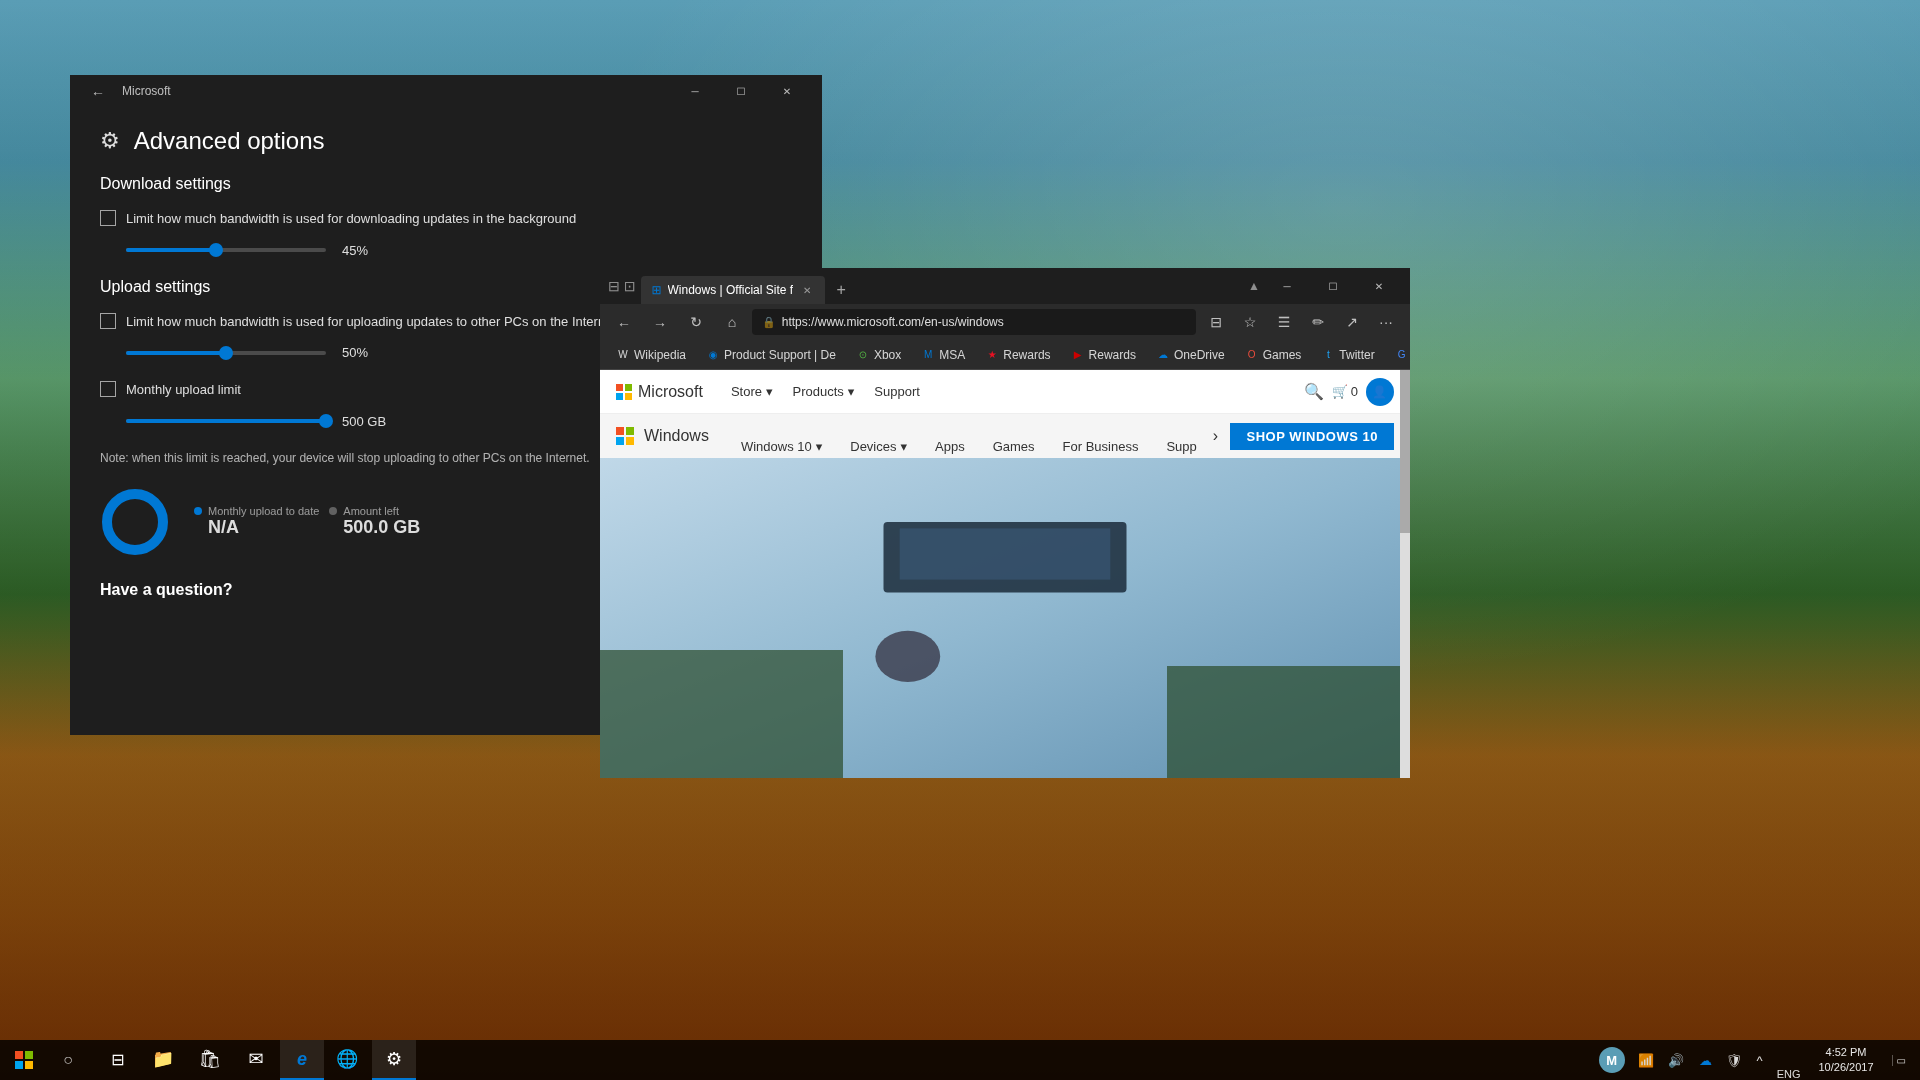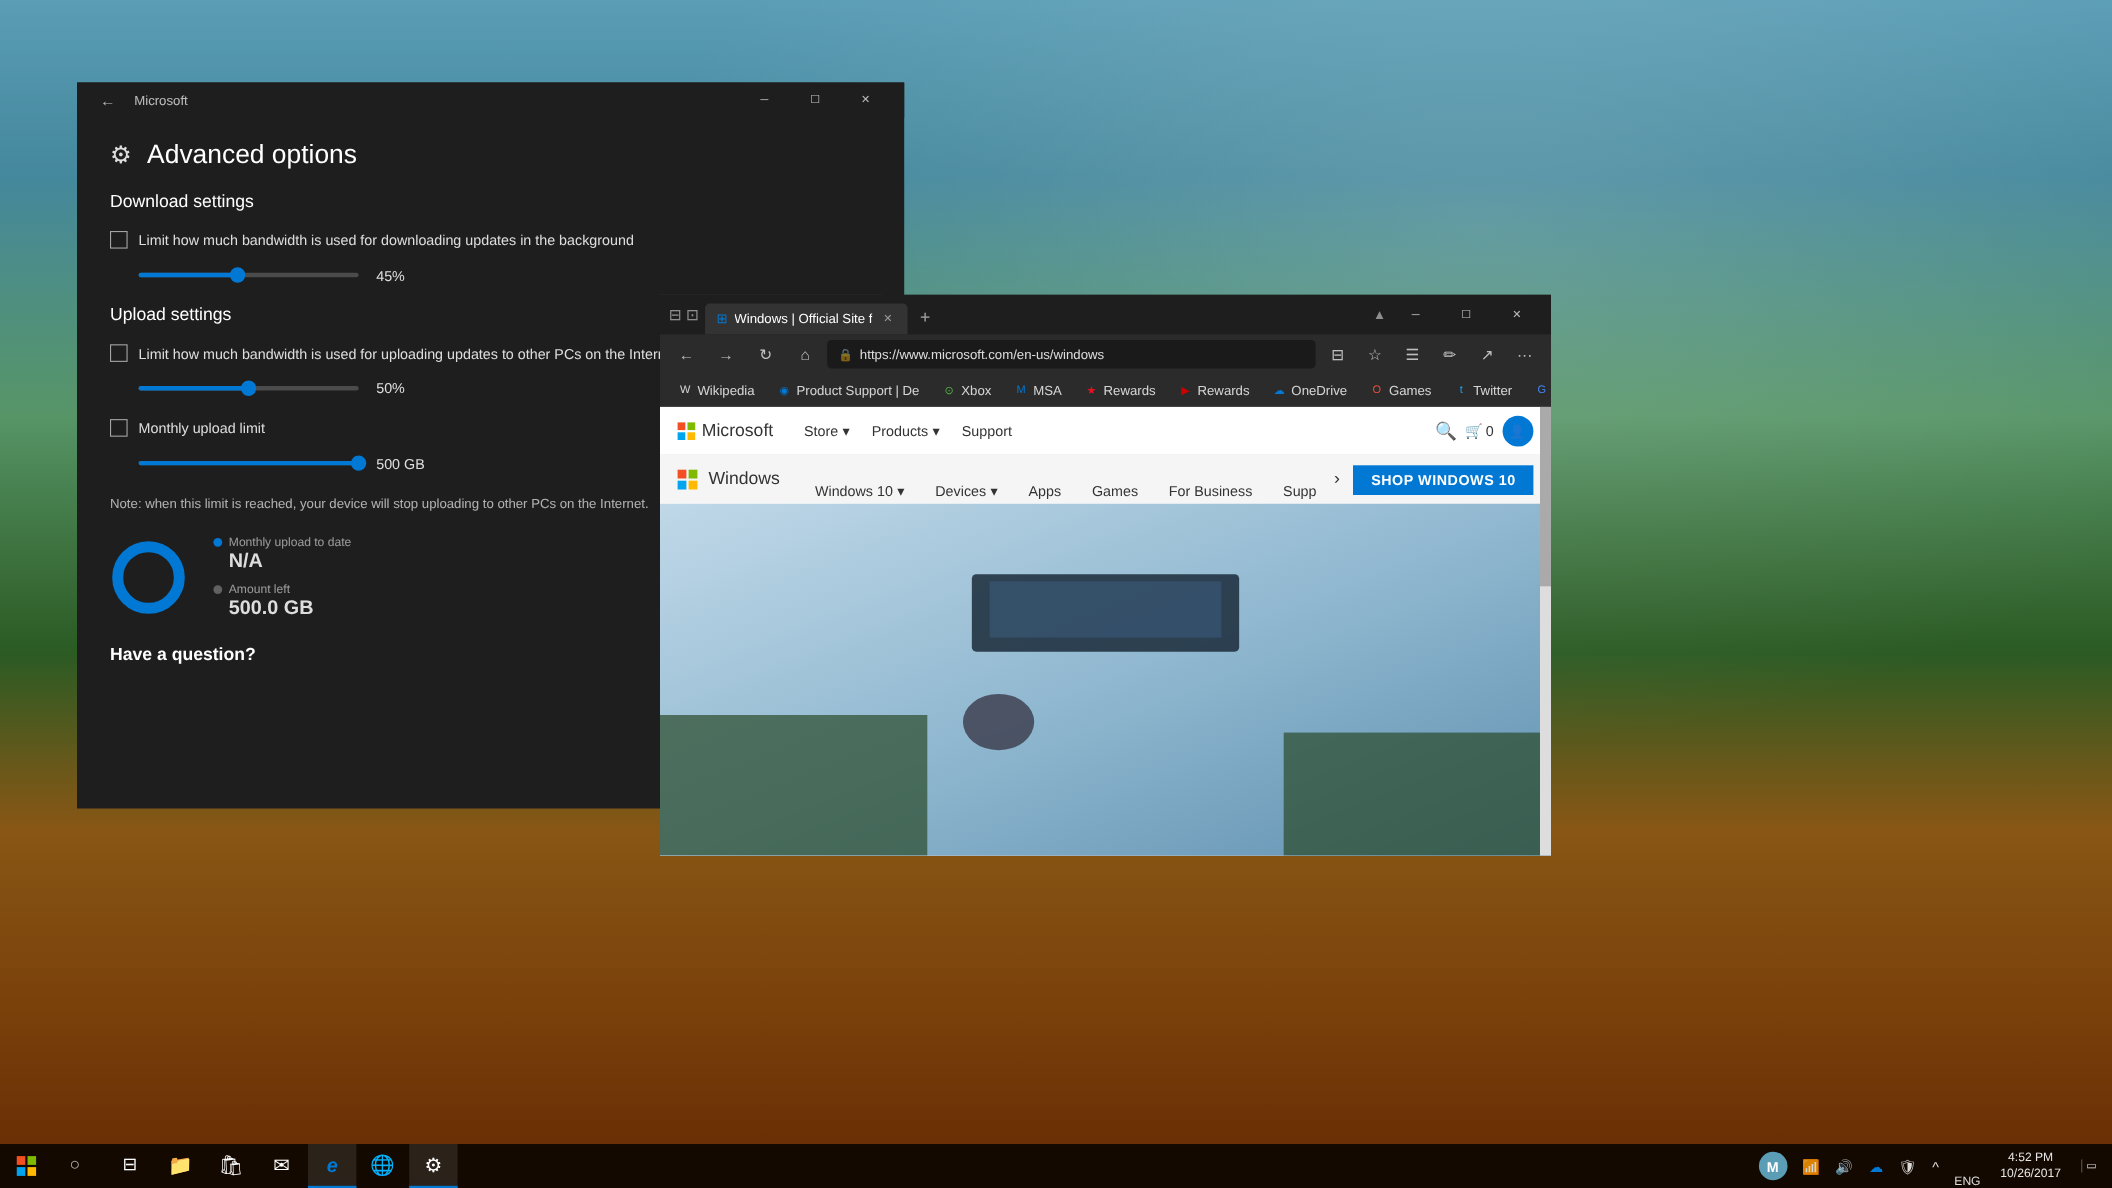--- a/index.html
+++ b/index.html
@@ -295,21 +295,21 @@
     }
 
     .donut-chart {
       width: 70px;
       height: 70px;
       flex-shrink: 0;
     }
 
     .upload-info {
       display: flex;
-      flex-direction: column;
+      flex-direction: row;
       gap: 10px;
     }
 
     .stat-item {
       font-size: 13px;
       color: rgba(255,255,255,0.85);
     }
 
     .stat-label {
       font-size: 11px;

